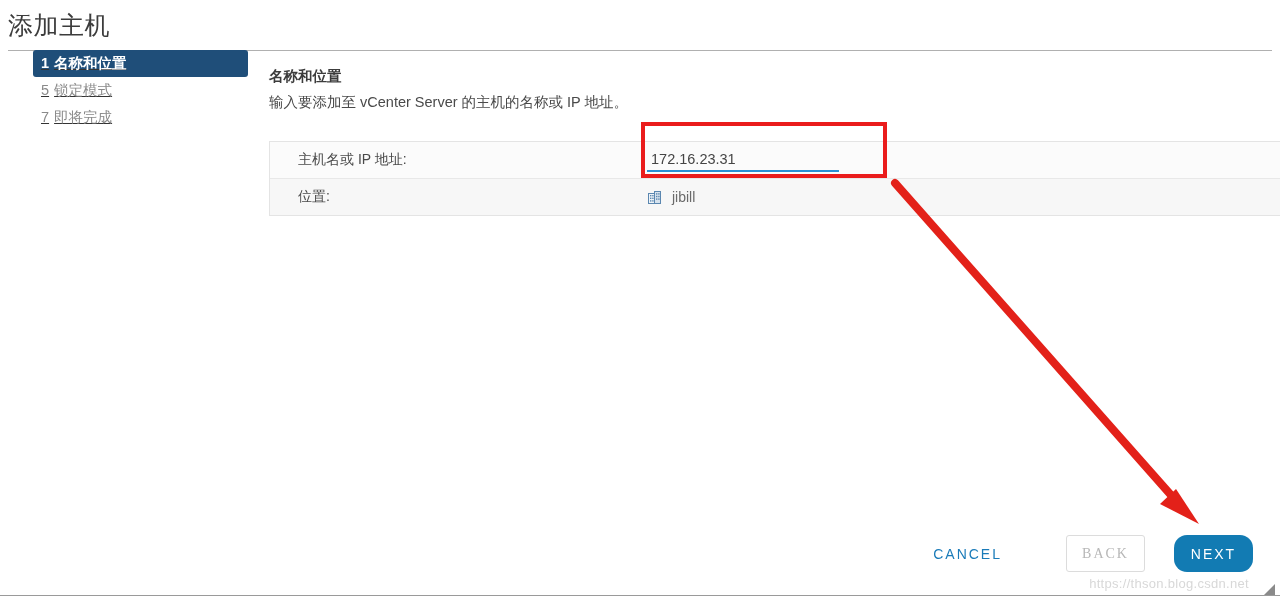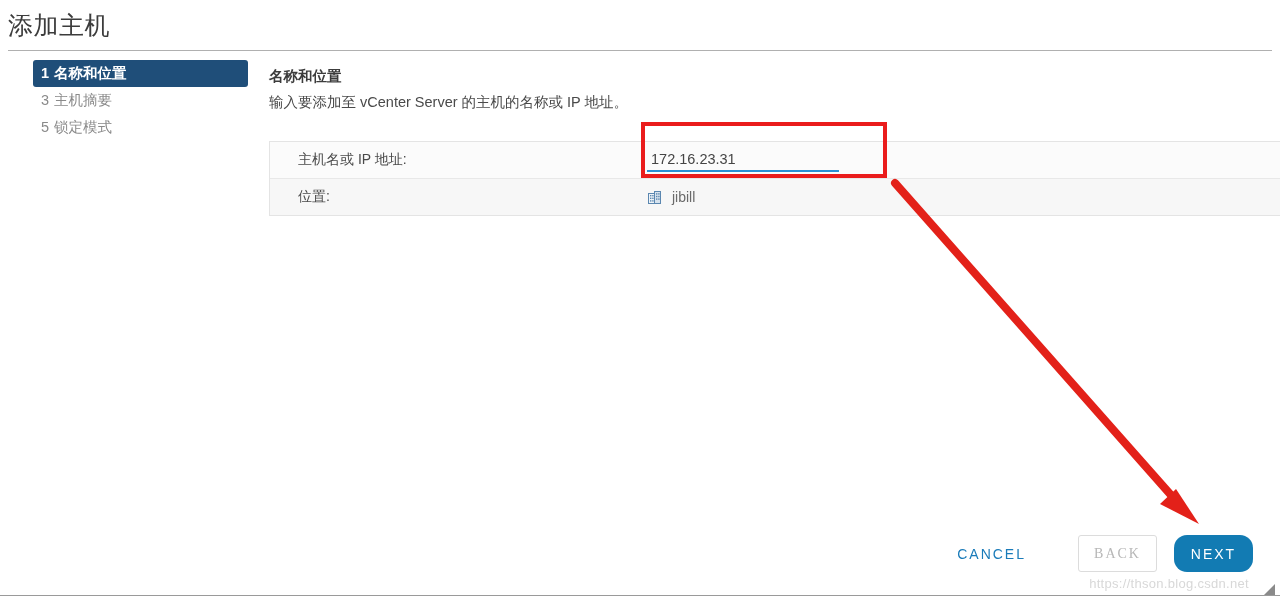--- a/index.html
+++ b/index.html
@@ -34,22 +34,23 @@
     top: 50px;
     width: 1264px;
     height: 1px;
     background: #b0b0b0;
   }
 
   
   .steps {
     position: absolute;
     left: 33px;
-    top: 60px;
+    top: 50px;
     width: 215px;
+    text-decoration: underline;
   }
   .step {
     height: 27px;
     line-height: 27px;
     padding: 0 8px;
     font-size: 14.5px;
     color: #8a8a8a;
     white-space: nowrap;
     box-sizing: border-box;
     border-radius: 3px;
@@ -158,21 +159,21 @@
     width: 1280px;
     height: 1px;
     background: #9a9a9a;
   }
   .footer {
     position: absolute;
     right: 27px;
     top: 535px;
     display: flex;
     align-items: center;
-    gap: 0px;
+    gap: 12px;
   }
   .btn-cancel {
     font-size: 14px;
     letter-spacing: 2px;
     color: #1a7bb9;
     background: transparent;
     border: none;
     cursor: pointer;
     padding: 10px 14px;
     font-family: "Liberation Sans", "DejaVu Sans", sans-serif;
@@ -246,24 +247,24 @@
 <body>
 
 <div class="wizard-title">添加主机</div>
 <div class="header-divider"></div>
 
 <div class="steps">
   <div class="step active">
     <span class="num">1</span><span>名称和位置</span>
   </div>
   <div class="step">
-    <span class="num">3</span><span>主机摘要</span>
+    <span class="num">5</span><span>锁定模式</span>
   </div>
   <div class="step">
-    <span class="num">5</span><span>锁定模式</span>
+    <span class="num">7</span><span>即将完成</span>
   </div>
 </div>
 
 <div class="content">
   <div class="content-title">名称和位置</div>
   <div class="content-desc">输入要添加至 vCenter Server 的主机的名称或 IP 地址。</div>
 </div>
 
 <div class="form-panel">
   <div class="form-row">

